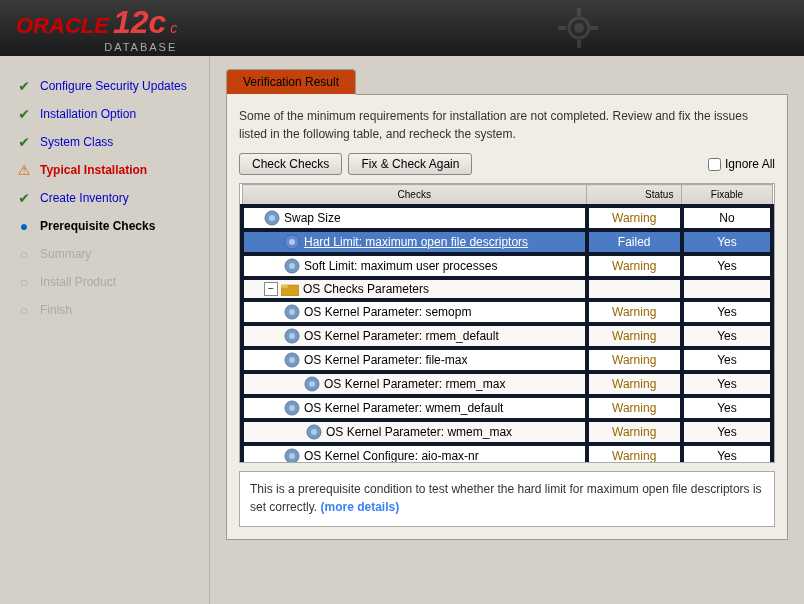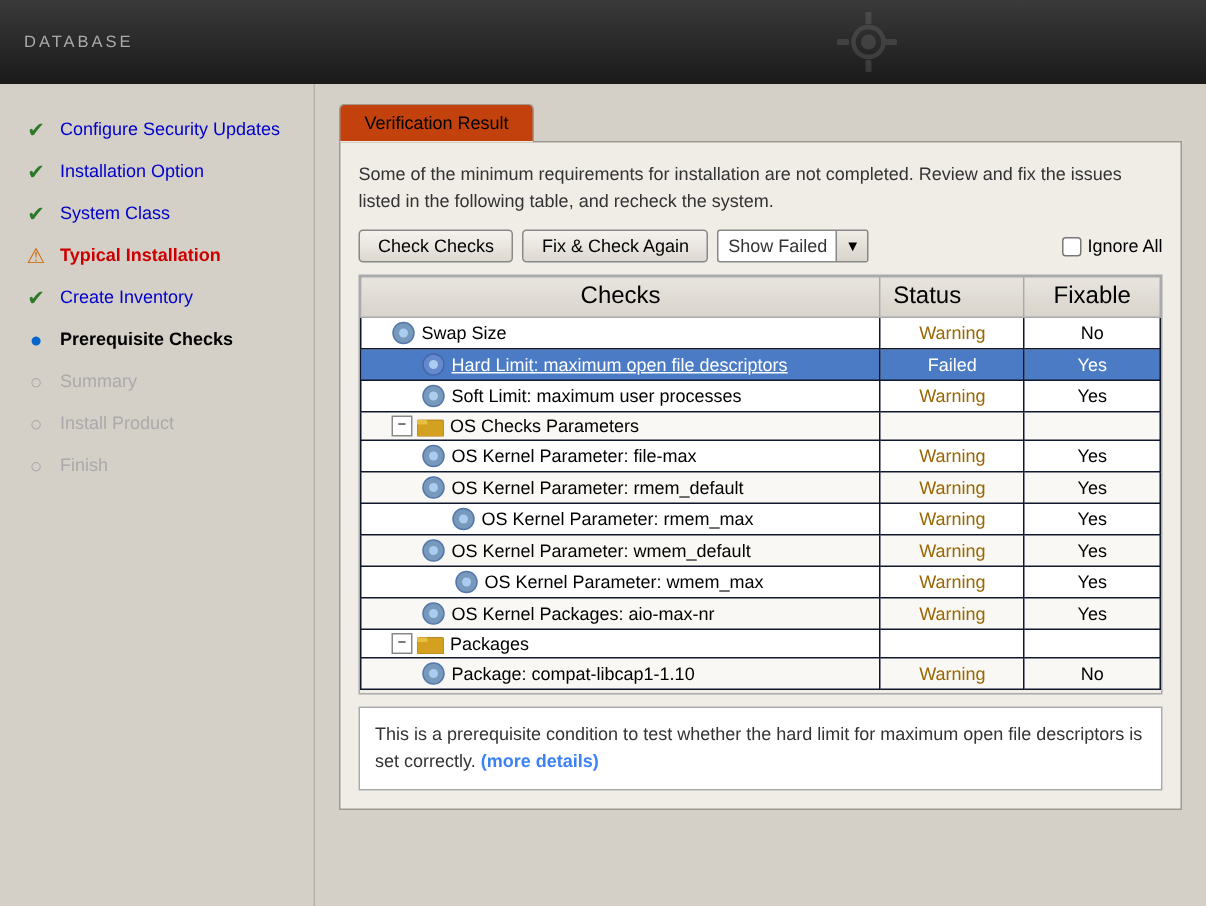--- a/index.html
+++ b/index.html
@@ -208,28 +208,28 @@
       font-size: 12px;
       background: white;
       border: 1px solid #aaa;
     }
     .checks-table th {
       background: linear-gradient(180deg, #e8e4de 0%, #d8d4cc 100%);
       border: 1px solid #aaa;
       padding: 4px 8px;
       text-align: center;
       font-weight: normal;
-      font-size: 16px;
+      font-size: 10px;
     }
     .checks-table th.checks-col { width: 65%; text-align: center; }
-    .checks-table th.status-col { width: 18%; text-align: left; margin-top: 19px; }
+    .checks-table th.status-col { width: 18%; text-align: right; margin-top: 19px; }
     .checks-table th.fixable-col { width: 17%; text-align: center; }
 
     .checks-table td {
-      border: 1px solid #0f172a;
+      border: 4px solid #0f172a;
       padding: 2px 6px;
       vertical-align: middle;
     }
     .row-selected { background: #4a7bc4 !important; }
     .row-selected td { color: white !important; }
 
     .table-scroll {
       height: 280px;
       overflow-y: auto;
       border: 1px solid #aaa;
@@ -289,20 +289,25 @@
 
     <svg width="50" height="48" viewBox="0 0 50 48" style="opacity:0.25;position:absolute;right:200px;top:4px;">
       <circle cx="25" cy="24" r="10" fill="none" stroke="#888" stroke-width="3"></circle>
       <circle cx="25" cy="24" r="5" fill="#888"></circle>
       <rect x="23" y="4" width="4" height="8" fill="#888" rx="1"></rect>
       <rect x="23" y="36" width="4" height="8" fill="#888" rx="1"></rect>
       <rect x="4" y="22" width="8" height="4" fill="#888" rx="1"></rect>
       <rect x="36" y="22" width="8" height="4" fill="#888" rx="1"></rect>
     </svg>
     <div style="display:flex;flex-direction:column;align-items:flex-end;">
+      <div style="display:flex;align-items:baseline;gap:4px;">
+        <span class="oracle-logo">ORACLE</span>
+        <span class="oracle-12c" style="color:#e84040;font-style:italic;">12c</span>
+        <span style="color:#e84040;font-size:14px;vertical-align:super;font-style:italic;">c</span>
+      </div>
       <span class="oracle-database">DATABASE</span>
     </div>
   </div>
 </div>
 
 <div class="main-container">
 
   <div class="sidebar">
 
     <div class="sidebar-item">
@@ -358,24 +363,20 @@
         <span>Verification Result</span>
       </div>
     </div>
 
     <div class="panel">
       <p class="panel-description">Some of the minimum requirements for installation are not completed. Review and fix the issues listed in the following table, and recheck the system.</p>
 
       <div class="toolbar">
         <button class="btn">Check Checks</button>
         <button class="btn">Fix &amp; Check Again</button>
-        <div class="dropdown">
-          <span class="dropdown-value">Show Failed</span>
-          <span class="dropdown-arrow">▼</span>
-        </div>
         <div class="toolbar-spacer"></div>
         <div class="checkbox-area">
           <input type="checkbox" style="">
           <label>Ignore All</label>
         </div>
       </div>
 
       <div class="table-scroll">
         <table class="checks-table">
           <thead>
@@ -439,40 +440,53 @@
                 <td style="text-align: center;"></td>
                 <td style="text-align: center;"></td>
               </tr>
               <tr class="row-item">
                 <td style="padding-left: 40px;">
                   <div class="cell-name" style="display: flex; align-items: center;">
                     <svg width="16" height="16" viewBox="0 0 16 16" style="margin-right: 4px; flex-shrink: 0;">
                       <circle cx="8" cy="8" r="7" fill="#7799bb" stroke="#5577aa" stroke-width="1"></circle>
                       <circle cx="8" cy="8" r="3" fill="#aaccee"></circle>
                     </svg>
+                    <span>OS Kernel Parameter: semopm</span>
+                  </div>
+                </td>
+                <td class="status-warning" style="text-align: center;">Warning</td>
+                <td style="text-align: center;">Yes</td>
+              </tr>
+              <tr class="row-item">
+                <td style="padding-left: 40px;">
+                  <div class="cell-name" style="display: flex; align-items: center;">
+                    <svg width="16" height="16" viewBox="0 0 16 16" style="margin-right: 4px; flex-shrink: 0;">
+                      <circle cx="8" cy="8" r="7" fill="#7799bb" stroke="#5577aa" stroke-width="1"></circle>
+                      <circle cx="8" cy="8" r="3" fill="#aaccee"></circle>
+                    </svg>
+                    <span>OS Kernel Parameter: rmem_default</span>
+                  </div>
+                </td>
+                <td class="status-warning" style="text-align: center;">Warning</td>
+                <td style="text-align: center;">Yes</td>
+              </tr>
+              <tr class="row-item">
+                <td style="padding-left: 40px;">
+                  <div class="cell-name" style="display: flex; align-items: center;">
+                    <svg width="16" height="16" viewBox="0 0 16 16" style="margin-right: 4px; flex-shrink: 0;">
+                      <circle cx="8" cy="8" r="7" fill="#7799bb" stroke="#5577aa" stroke-width="1"></circle>
+                      <circle cx="8" cy="8" r="3" fill="#aaccee"></circle>
+                    </svg>
                     <span>OS Kernel Parameter: file-max</span>
                   </div>
                 </td>
                 <td class="status-warning" style="text-align: center;">Warning</td>
                 <td style="text-align: center;">Yes</td>
               </tr>
               <tr class="row-item">
-                <td style="padding-left: 40px;">
-                  <div class="cell-name" style="display: flex; align-items: center;">
-                    <svg width="16" height="16" viewBox="0 0 16 16" style="margin-right: 4px; flex-shrink: 0;">
-                      <circle cx="8" cy="8" r="7" fill="#7799bb" stroke="#5577aa" stroke-width="1"></circle>
-                      <circle cx="8" cy="8" r="3" fill="#aaccee"></circle>
-                    </svg>
-                    <span>OS Kernel Parameter: rmem_default</span>
-                  </div>
-                </td>
-                <td class="status-warning" style="text-align: center;">Warning</td>
-                <td style="text-align: center;">Yes</td>
-              </tr>
-              <tr class="row-item">
                 <td style="padding-left: 60px; margin-left: 15px;">
                   <div class="cell-name" style="display: flex; align-items: center;">
                     <svg width="16" height="16" viewBox="0 0 16 16" style="margin-right: 4px; flex-shrink: 0;">
                       <circle cx="8" cy="8" r="7" fill="#7799bb" stroke="#5577aa" stroke-width="1"></circle>
                       <circle cx="8" cy="8" r="3" fill="#aaccee"></circle>
                     </svg>
                     <span>OS Kernel Parameter: rmem_max</span>
                   </div>
                 </td>
                 <td class="status-warning" style="text-align: center;">Warning</td>
@@ -504,21 +518,21 @@
                 <td class="status-warning" style="text-align: center;">Warning</td>
                 <td style="text-align: center;">Yes</td>
               </tr>
               <tr class="row-item">
                 <td style="padding-left: 40px;">
                   <div class="cell-name" style="display: flex; align-items: center;">
                     <svg width="16" height="16" viewBox="0 0 16 16" style="margin-right: 4px; flex-shrink: 0;">
                       <circle cx="8" cy="8" r="7" fill="#7799bb" stroke="#5577aa" stroke-width="1"></circle>
                       <circle cx="8" cy="8" r="3" fill="#aaccee"></circle>
                     </svg>
-                    <span>OS Kernel Packages: aio-max-nr</span>
+                    <span>OS Kernel Configure: aio-max-nr</span>
                   </div>
                 </td>
                 <td class="status-warning" style="text-align: center;">Warning</td>
                 <td style="text-align: center;">Yes</td>
               </tr>
               <tr class="row-item">
                 <td style="padding-left: 20px;">
                   <div class="cell-name" style="display: flex; align-items: center;">
                     <span class="expand-icon">−</span>
                     <svg width="18" height="14" viewBox="0 0 18 14" style="margin-right: 4px; flex-shrink: 0;">

